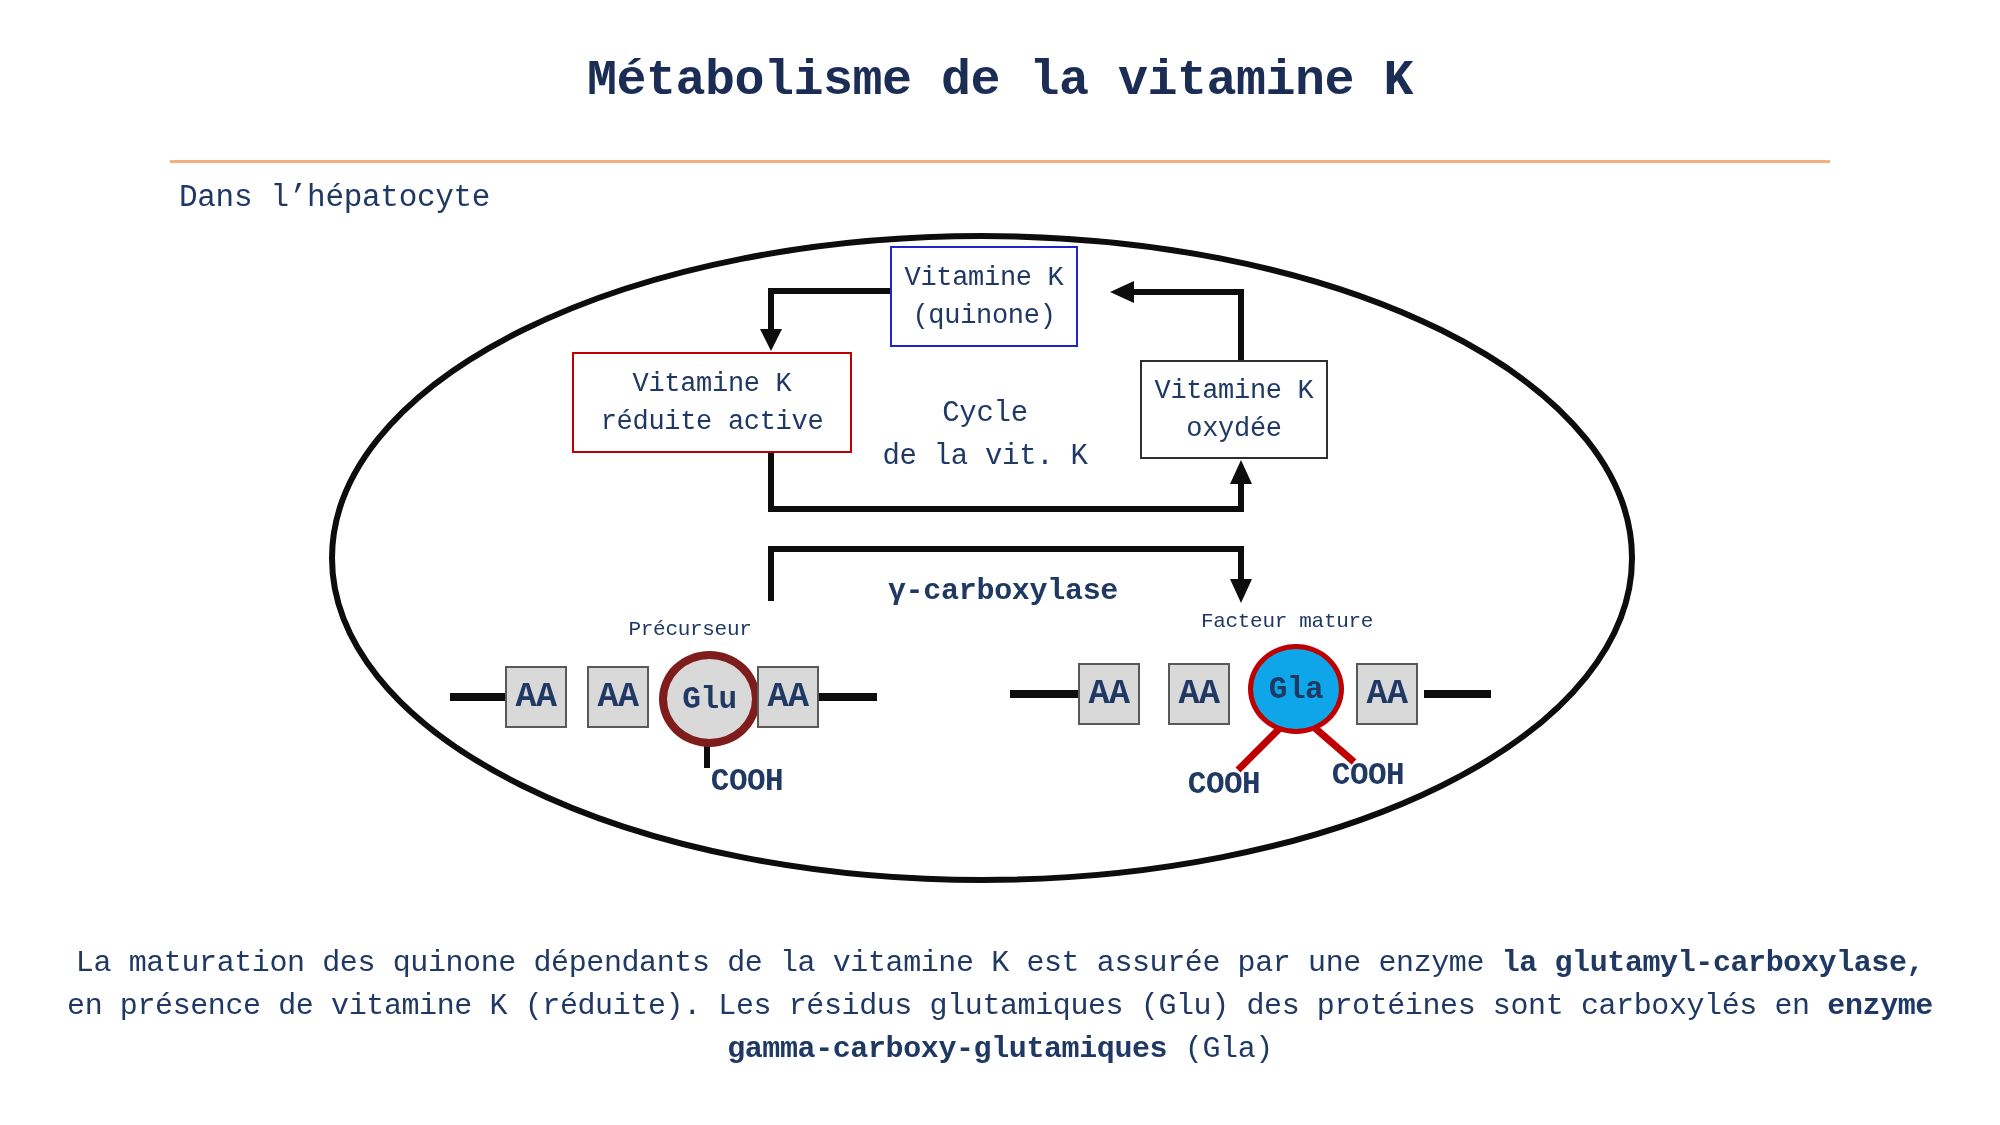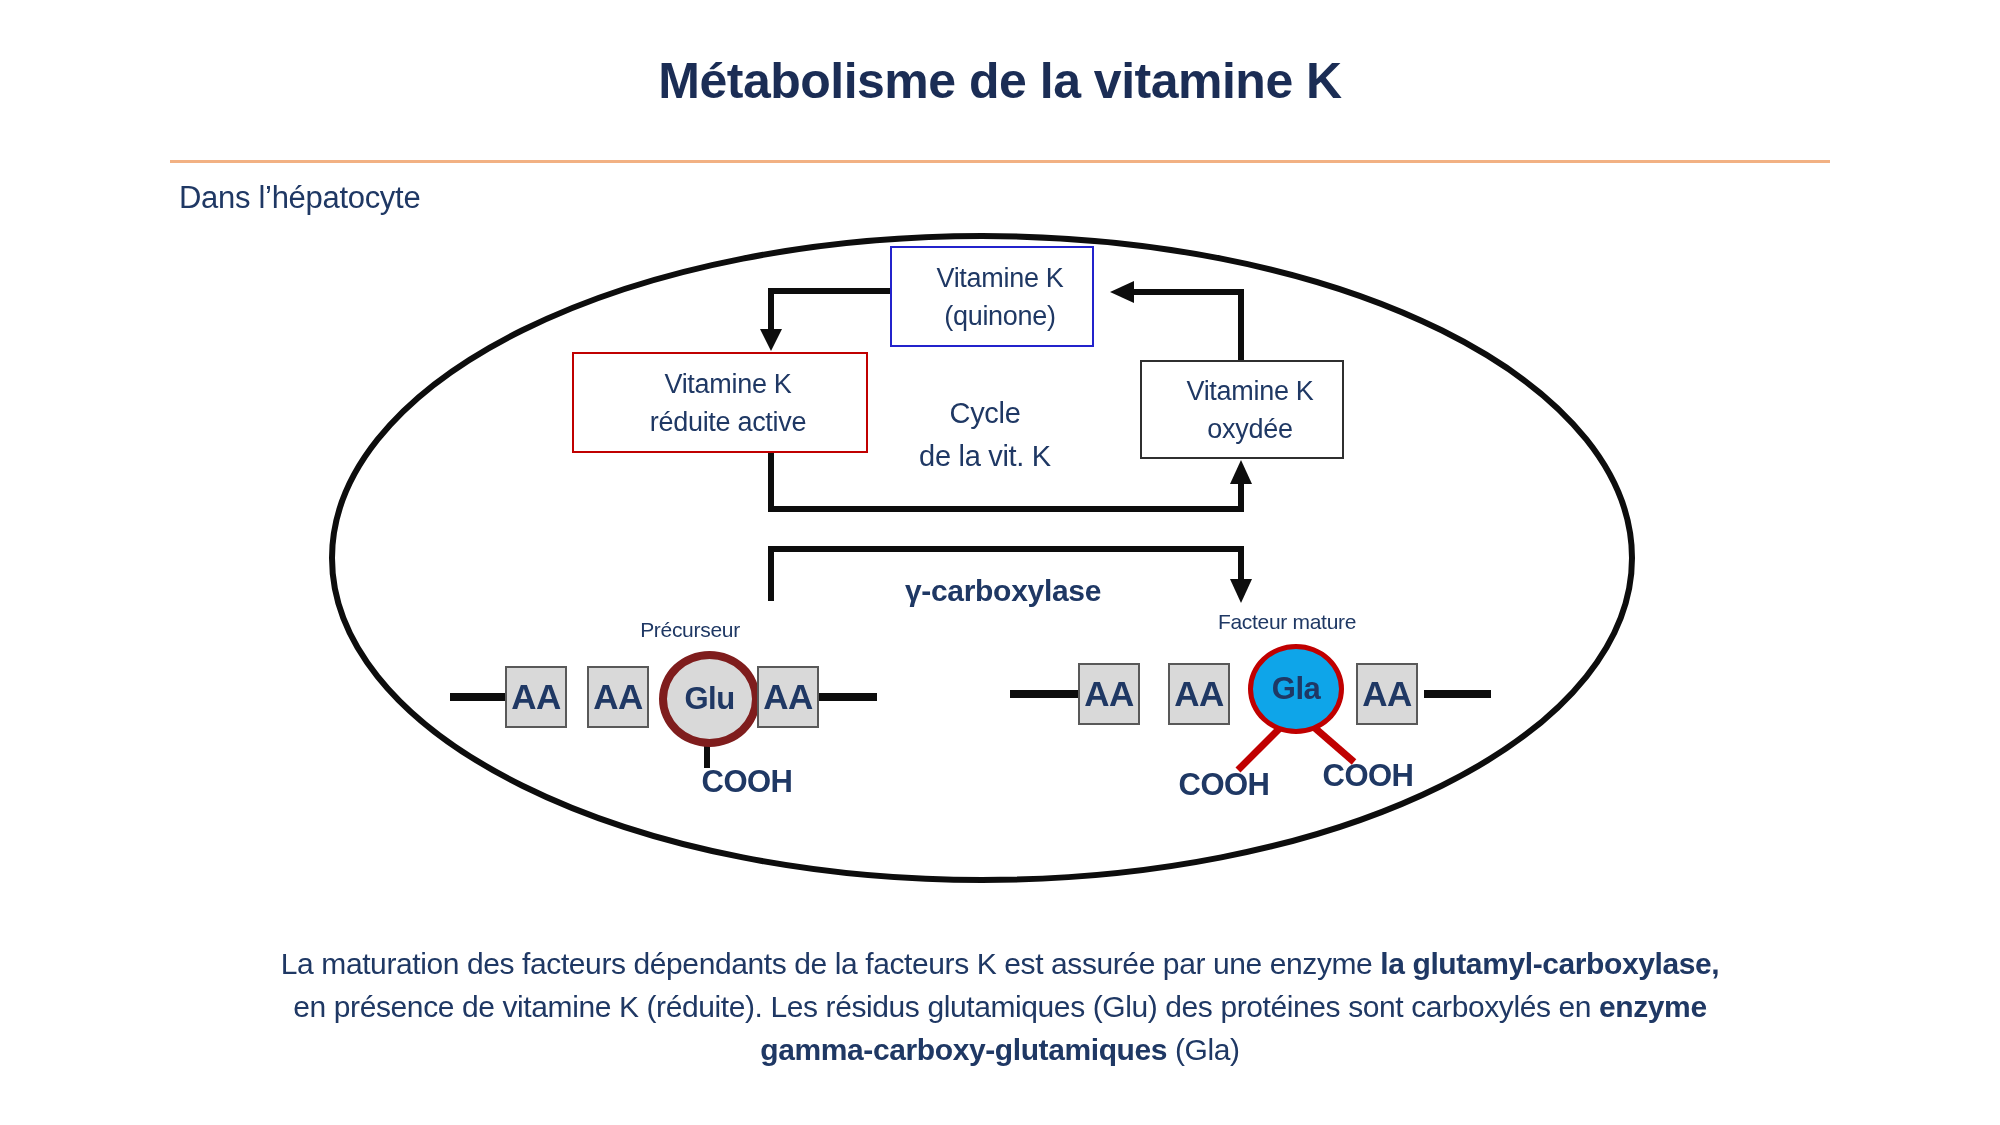--- a/index.html
+++ b/index.html
@@ -1,31 +1,31 @@
 <!DOCTYPE html>
 <html><head>
 <meta charset="utf-8">
 <style>
   html,body{margin:0;padding:0;background:#fff;}
   .slide{
     position:relative;width:2000px;height:1125px;background:#ffffff;
-    font-family:Liberation Sans, sans-serif;color:#1F3864;overflow:hidden;
+    font-family:Liberation Mono, monospace;color:#1F3864;overflow:hidden;
   }
   .abs{position:absolute;}
   .page-title{
     top:52px;left:0;width:2000px;text-align:center;
     font-size:50px;font-weight:700;color:#1B2D55;letter-spacing:-0.5px;
   }
   .title-rule{top:160px;left:170px;width:1660px;height:3px;background:#F2B183;}
   .context-label{top:180px;left:179px;font-size:31px;letter-spacing:-0.3px;}
   svg.layer{top:0;left:0;width:2000px;height:1125px;}
 
   .node{
     display:flex;flex-direction:column;align-items:center;justify-content:center;
-    background:#ffffff;text-align:center;font-size:27px;line-height:38px;letter-spacing:-0.3px;padding-left:16px;
+    background:#ffffff;text-align:center;font-size:27px;line-height:38px;letter-spacing:-0.3px;
   }
   .box-quinone{top:246px;left:890px;width:184px;height:97px;border:2px solid #2323CC;}
   .box-reduced{top:352px;left:572px;width:276px;height:97px;border:2px solid #C00000;}
   .box-oxidized{top:360px;left:1140px;width:184px;height:95px;border:2px solid #2F2F2F;}
   .cycle-label{top:392px;left:875px;width:220px;text-align:center;font-size:29px;line-height:43px;letter-spacing:-0.3px;}
   .enzyme-label{top:574px;left:853px;width:300px;text-align:center;font-size:30px;font-weight:700;letter-spacing:-0.3px;}
   .chain-title{text-align:center;font-size:21px;letter-spacing:-0.3px;}
   .precursor-title{top:618px;left:565px;width:250px;}
   .mature-title{top:610px;left:1137px;width:300px;}
 
@@ -121,21 +121,21 @@
   <div class="abs chain-title mature-title">Facteur mature</div>
   <div class="abs aa m m1">AA</div>
   <div class="abs aa m m2">AA</div>
   <div class="abs residue-circle gla-circle">Gla</div>
   <div class="abs aa m m4">AA</div>
   <div class="abs cooh cooh-m1">COOH</div>
   <div class="abs cooh cooh-m2">COOH</div>
 
   <div class="abs caption">
     <div>
-      <span>La maturation des facteurs dépendants de la facteurs K est assurée par une enzyme </span><b>la glutamyl-carboxylase,</b>
+      <span>La maturation des quinone dépendants de la vitamine K est assurée par une enzyme </span><b>la glutamyl-carboxylase,</b>
     </div>
     <div>
       <span>en présence de vitamine K (réduite). Les résidus glutamiques (Glu) des protéines sont carboxylés en </span><b>enzyme</b>
     </div>
     <div>
       <b>gamma-carboxy-glutamiques</b><span> (Gla)</span>
     </div>
   </div>
 
 </div>

